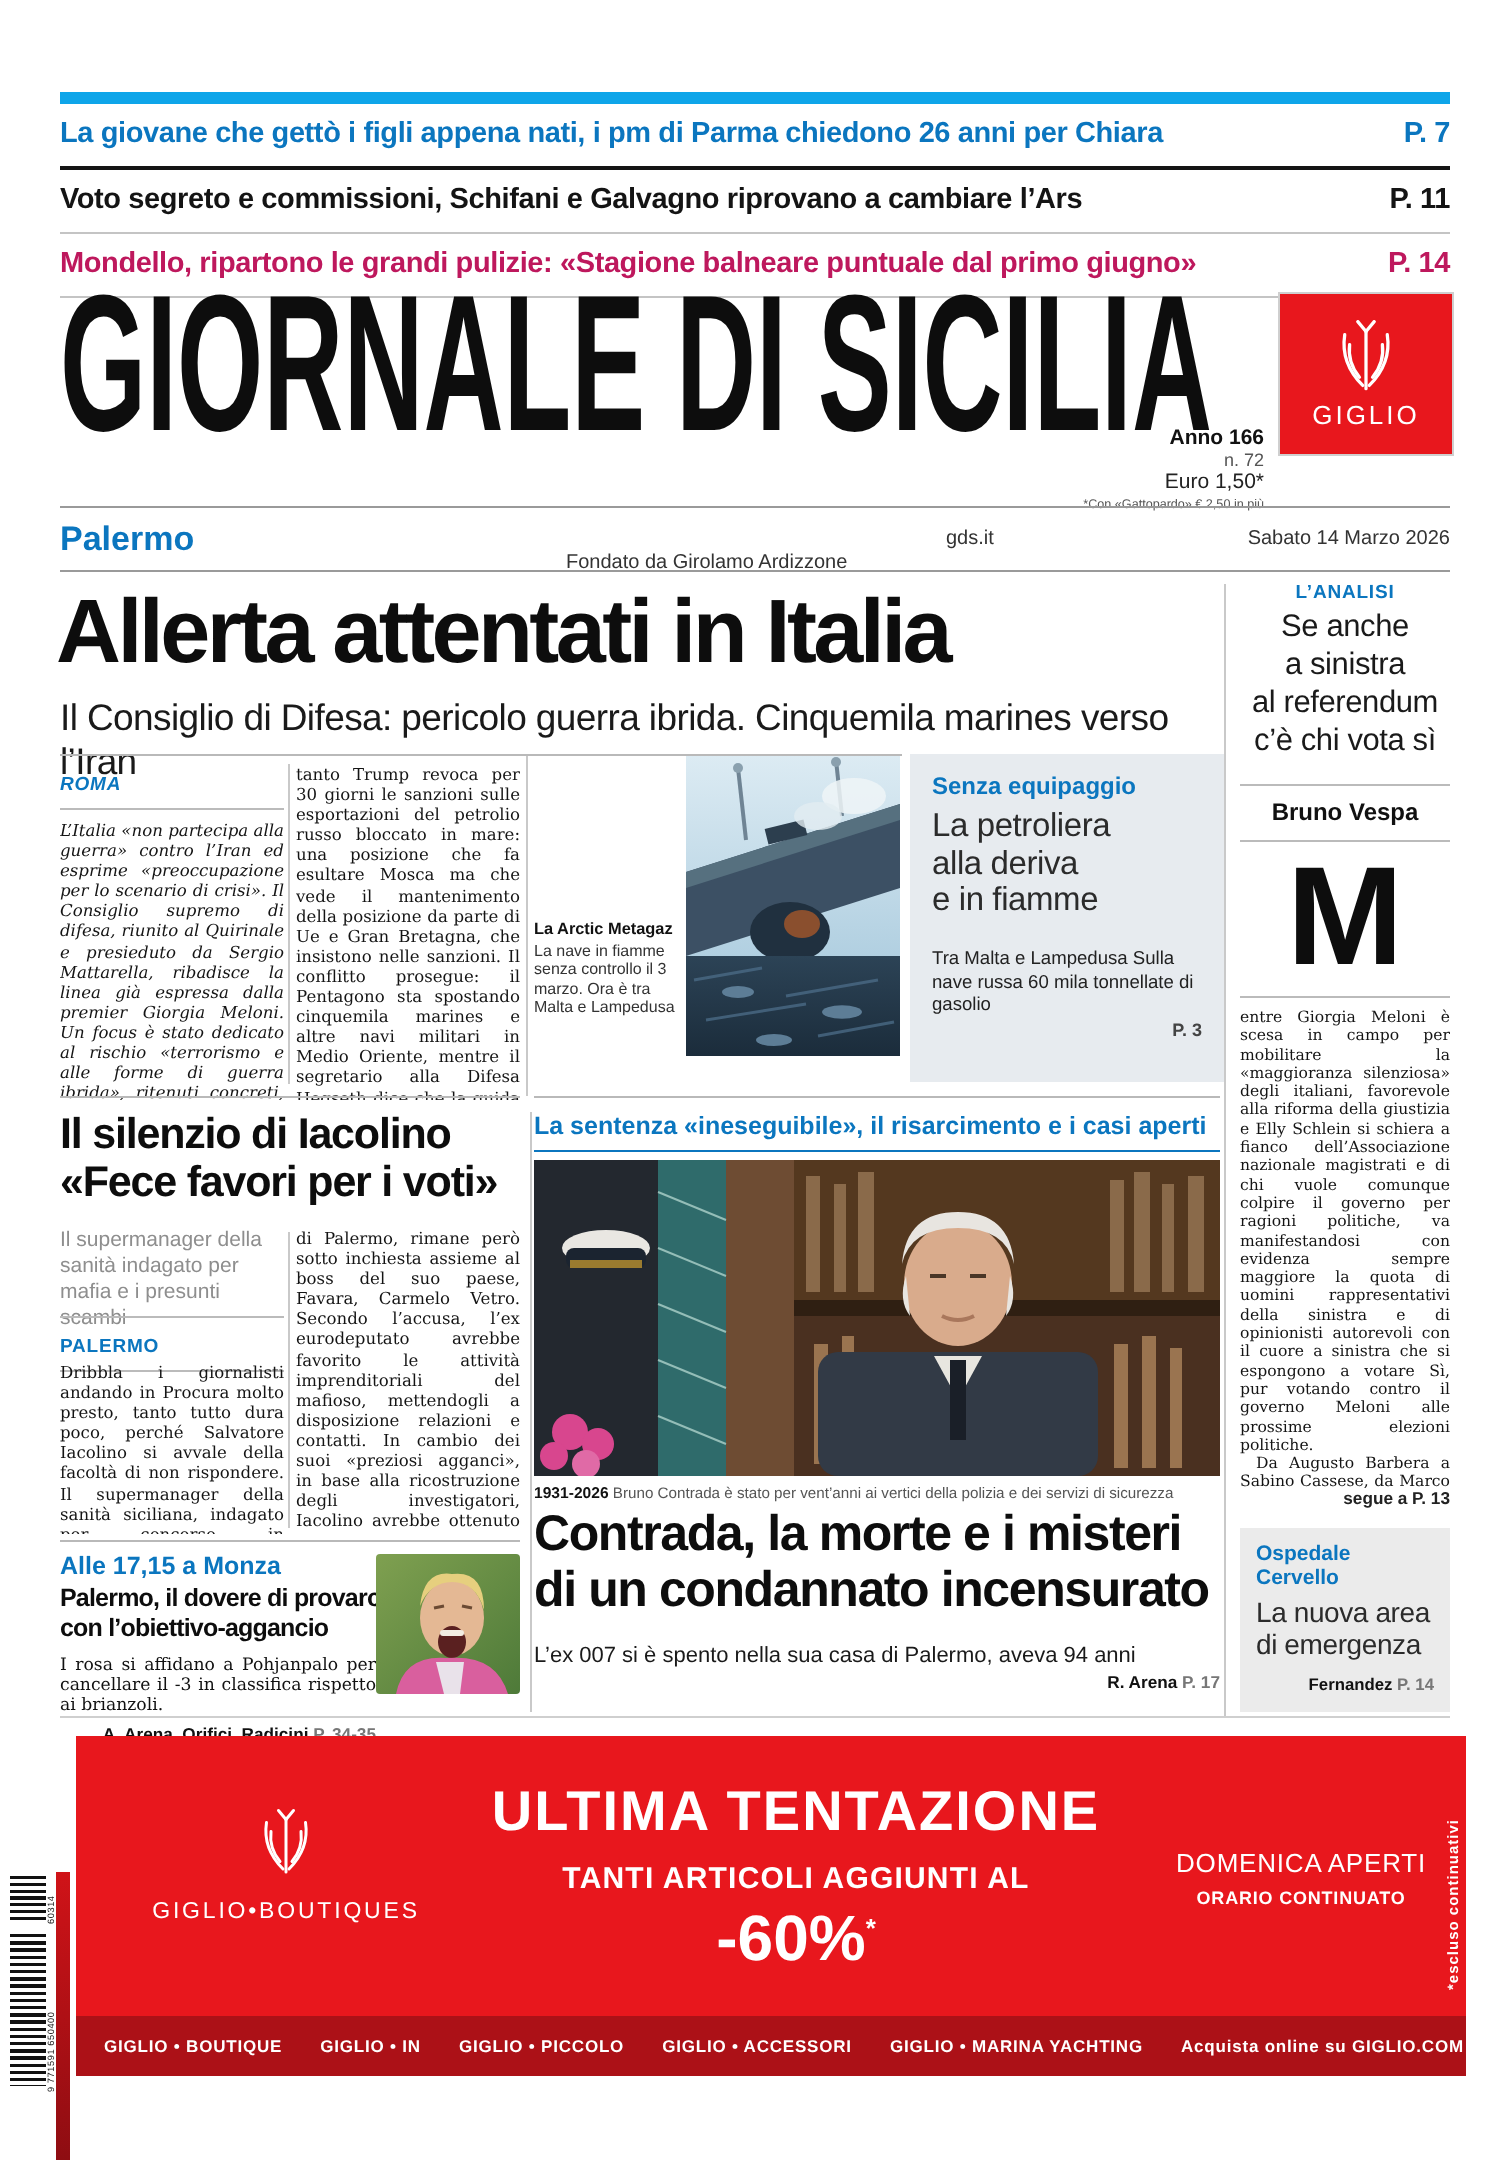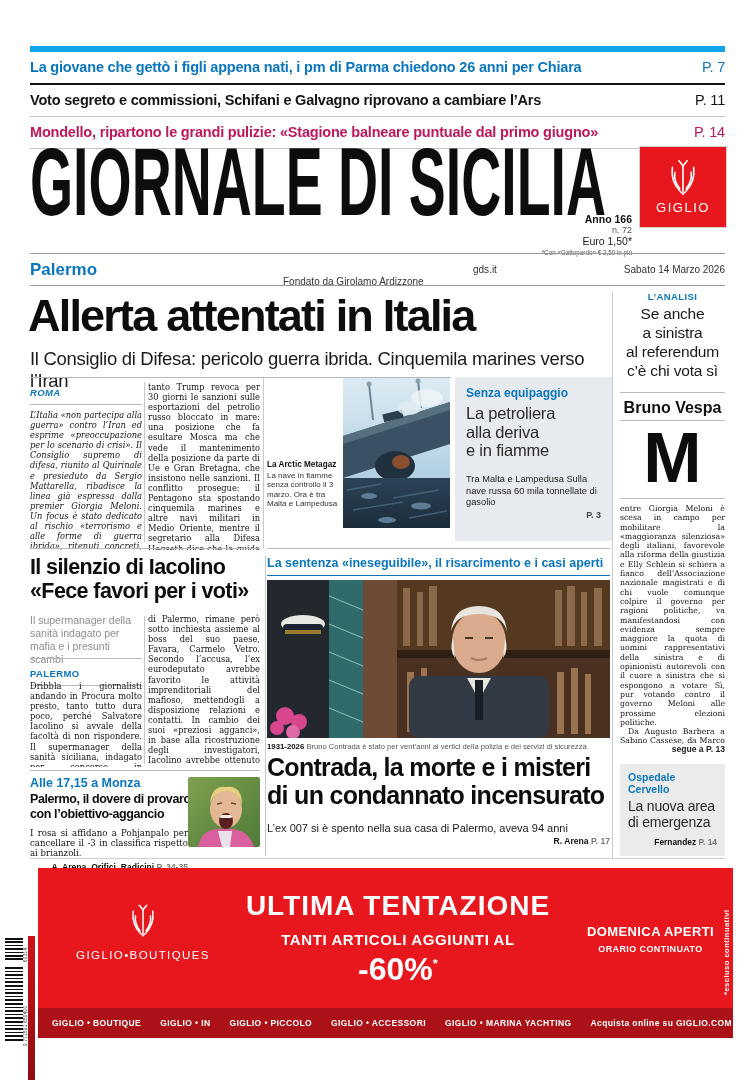--- a/index.html
+++ b/index.html
@@ -12,21 +12,21 @@
   .hr { position:absolute; height:1px; background:#b9b9b9; }
   .vr { position:absolute; width:1px; background:#c9c9c9; }
 
   
   .teasers { position:absolute; left:30px; right:30px; top:46px; }
   .teaser { display:flex; justify-content:space-between; align-items:center;
             padding:7px 0 8px; font-size:14.5px; font-weight:bold; letter-spacing:-0.2px; }
   .teaser-1 { border-top:6px solid #0ea5e9; color:#0b76bf; }
   .teaser-2 { border-top:2px solid #151515; color:#141414; }
   .teaser-3 { border-top:1px solid #c4c4c4; border-bottom:1px solid #c4c4c4; color:#be185d; }
-  .teaser .pg { font-weight:normal; margin-left:14px; white-space:nowrap; }
+  .teaser .pg { font-weight:bold; margin-left:14px; white-space:nowrap; }
 
   
   .masthead-svg { position:absolute; left:28px; top:140px; }
   .logo-box { position:absolute; left:639px; top:146px; width:88px; height:82px;
               background:#e8171d; border:1px solid #cfcfcf; display:flex; flex-direction:column;
               align-items:center; justify-content:center; color:#fff; }
   .logo-box .lily { color:#fff; }
   .logo-box .logo-text { font-size:13px; letter-spacing:1.5px; margin-top:4px; font-weight:normal; }
   .edition-info { position:absolute; left:472px; top:213px; width:160px; text-align:right;
                   line-height:1.15; }
@@ -97,21 +97,21 @@
   .con-headline { position:absolute; left:267px; top:754px; width:345px; font-size:25px;
                   font-weight:bold; letter-spacing:-0.7px; line-height:1.1; color:#0d0d0d; }
   .con-deck { position:absolute; left:267px; top:822px; width:343px; font-size:11px; color:#1a1a1a; }
   .con-byline { position:absolute; left:267px; top:834px; width:343px; }
 
   
   .an { position:absolute; left:620px; width:105px; }
   .an-kicker { top:291px; text-align:center; color:#0b76bf; font-weight:bold; font-size:9.5px; letter-spacing:0.4px; }
   .an-headline { top:305px; text-align:center; font-size:15.5px; line-height:1.22; color:#1a1a1a; letter-spacing:-0.2px; }
   .an-rule1 { position:absolute; left:620px; width:105px; top:392px; height:1px; background:#bbb; }
-  .an-byline { top:399px; text-align:center; font-weight:bold; font-size:16px; }
+  .an-byline { top:399px; text-align:center; font-weight:bold; font-size:12px; }
   .an-rule2 { position:absolute; left:620px; width:105px; top:420px; height:1px; background:#bbb; }
   .an-dropcap { top:420px; text-align:center; font-size:70px; font-weight:bold; line-height:76px; color:#0d0d0d; }
   .an-rule3 { position:absolute; left:620px; width:105px; top:498px; height:1px; background:#bbb; }
   .an-body { top:504px; height:240px; overflow:hidden; }
   .an-body p { font-family:"DejaVu Serif", serif; font-size:7.8px; line-height:9.3px; text-align:justify; color:#141414; }
   .an-body p + p { text-indent:8px; }
   .an-segue { top:744px; text-align:right; font-size:8.6px; font-weight:bold; color:#222; }
   .cervello { position:absolute; left:620px; top:764px; width:105px; height:92px;
               background:#ebebeb; padding:7px 8px; }
   .cervello .ck { color:#0b76bf; font-weight:bold; font-size:10.5px; }
@@ -122,21 +122,21 @@
   .ad { position:absolute; left:38px; right:22px; top:868px; height:140px; background:#e8171d; color:#fff; }
   .ad-brand { position:absolute; left:30px; top:36px; width:150px; text-align:center; }
   .ad-brand .lily { color:#fff; }
   .ad-brand .bt { font-size:11.5px; letter-spacing:1.4px; margin-top:7px; }
   .ad-center { position:absolute; left:190px; width:340px; top:22px; text-align:center; }
   .ad-center .t1 { font-size:28px; font-weight:bold; letter-spacing:1px; }
   .ad-center .t2 { font-size:15px; font-weight:bold; letter-spacing:0.6px; margin-top:9px; }
   .ad-center .t3 { font-size:32px; font-weight:bold; margin-top:3px; }
   .ad-center .t3 sup { font-size:13px; }
   .ad-right { position:absolute; left:530px; width:165px; top:56px; text-align:center; }
-  .ad-right .r1 { font-size:13px; font-weight:bold; letter-spacing:0.4px; }
+  .ad-right .r1 { font-size:13px; font-weight:normal; letter-spacing:0.4px; }
   .ad-right .r2 { font-size:9px; font-weight:bold; letter-spacing:0.4px; margin-top:5px; }
   .ad-side { position:absolute; right:2px; top:15px; height:112px;
              writing-mode:vertical-rl; transform:rotate(180deg);
              font-size:7.5px; font-weight:bold; letter-spacing:0.5px; color:#fff; }
   .ad-nav { position:absolute; left:38px; right:22px; top:1008px; height:30px; background:#ac1117;
             color:#fff; display:flex; align-items:center; padding:0 14px; gap:19px;
             font-size:8.5px; font-weight:bold; letter-spacing:0.4px; white-space:nowrap; }
   .ad-nav .cta { margin-left:auto; }
 
   

